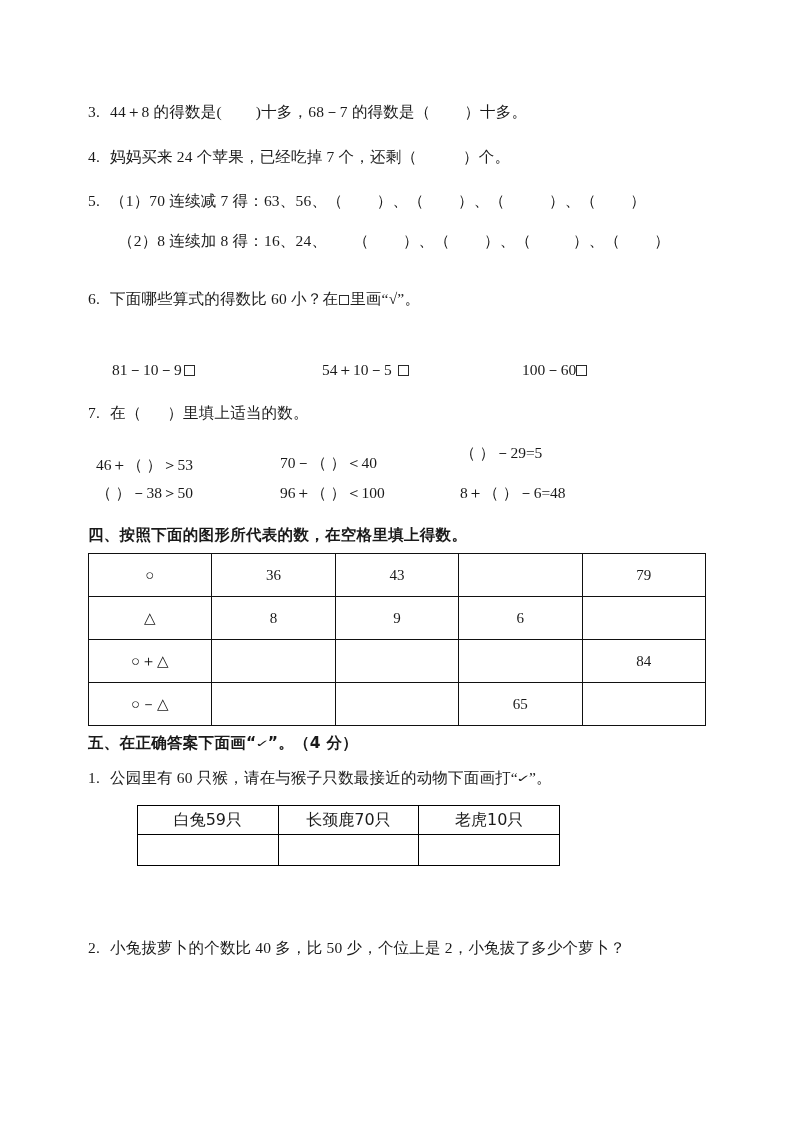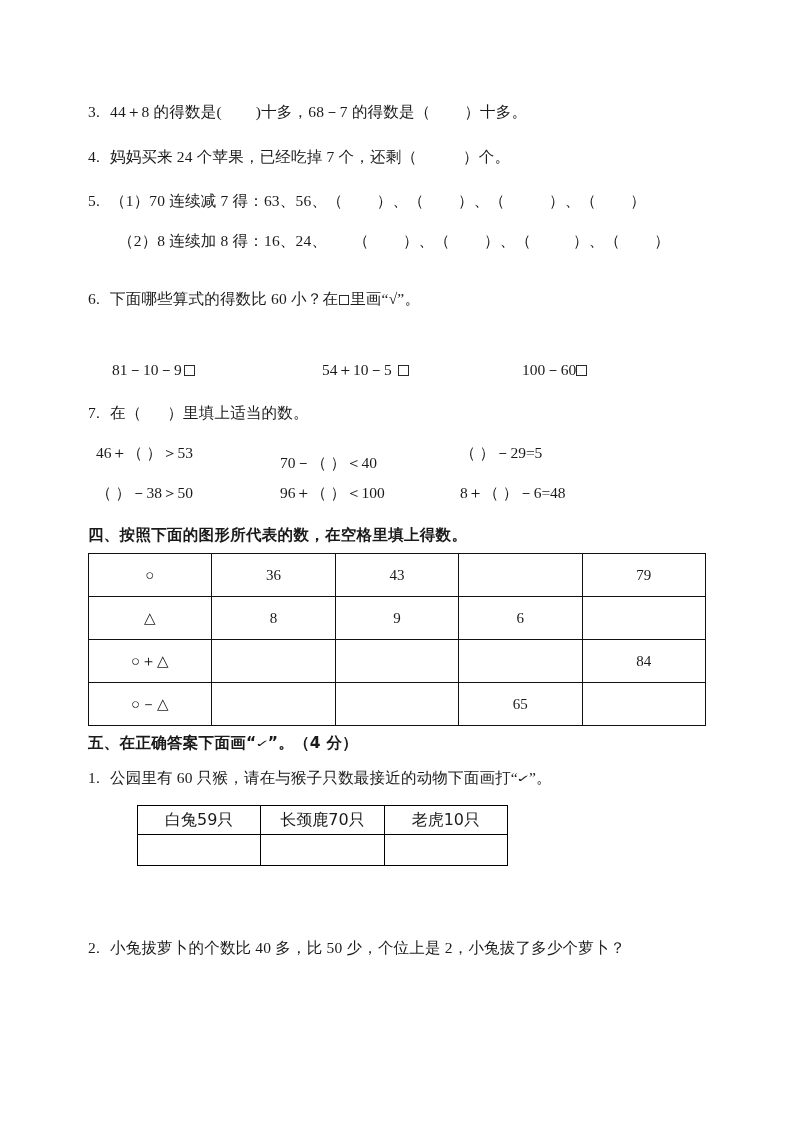--- a/index.html
+++ b/index.html
@@ -111,21 +111,21 @@
   .shape-table td.label-cell {
     font-size: 15px;
     letter-spacing: 1px;
   }
 
   
   .animal-table {
     position: absolute;
     left: 137px;
     top: 805px;
-    width: 371px;
+    width: 423px;
     border-collapse: collapse;
     table-layout: fixed;
   }
   .animal-table td {
     border: 1.5px solid #000000;
     height: 26px;
     text-align: center;
     vertical-align: middle;
     font-size: 16px;
     font-family: "DejaVu Sans", "Liberation Sans", sans-serif;
@@ -167,21 +167,21 @@
 
   <div class="expr-row" style="top:360px;">
     <span class="expr-col c1"><span>81－10－9</span><span class="ckbox"></span></span><span class="expr-col c2"><span>54＋10－5</span><span class="ckbox" style="margin-left:6px;"></span></span><span class="expr-col c3"><span>100－60</span><span class="ckbox" style="margin-left:0px;"></span></span>
   </div>
 
   <div class="qline" style="top:403px;">
     <span class="qnum">7.</span><span>在（</span><span class="gap-sm"></span><span>）里填上适当的数。</span>
   </div>
 
   <div class="expr-row" style="top:443px; left:96px;">
-    <span class="expr-col" style="width:184px;">46＋（          ）＞53</span><span class="expr-col" style="width:180px;margin-top:10px;">70－（          ）＜40</span><span class="expr-col" style="width:190px;">（          ）－29=5</span>
+    <span class="expr-col" style="width:184px;margin-top:12px;">46＋（          ）＞53</span><span class="expr-col" style="width:180px;margin-top:10px;">70－（          ）＜40</span><span class="expr-col" style="width:190px;">（          ）－29=5</span>
   </div>
 
   <div class="expr-row" style="top:483px; left:96px;">
     <span class="expr-col" style="width:184px;">（        ）－38＞50</span><span class="expr-col" style="width:180px;">96＋（        ）＜100</span><span class="expr-col" style="width:190px;">8＋（        ）－6=48</span>
   </div>
 
   <div class="section-head" style="top:525px;">四、按照下面的图形所代表的数，在空格里填上得数。</div>
 
   <table class="shape-table">
     <tbody>

